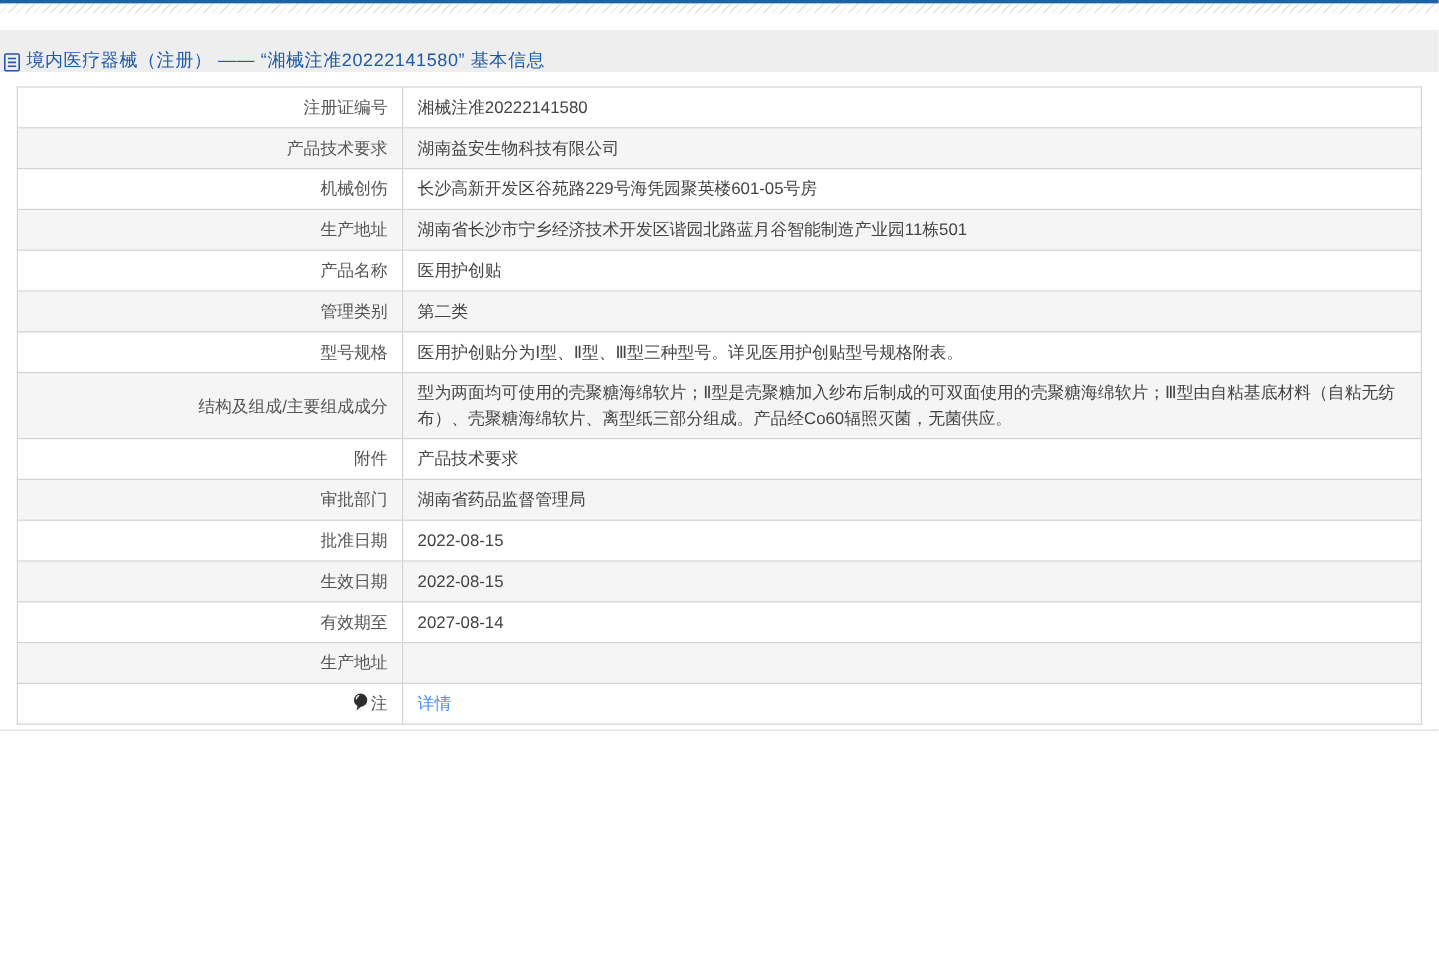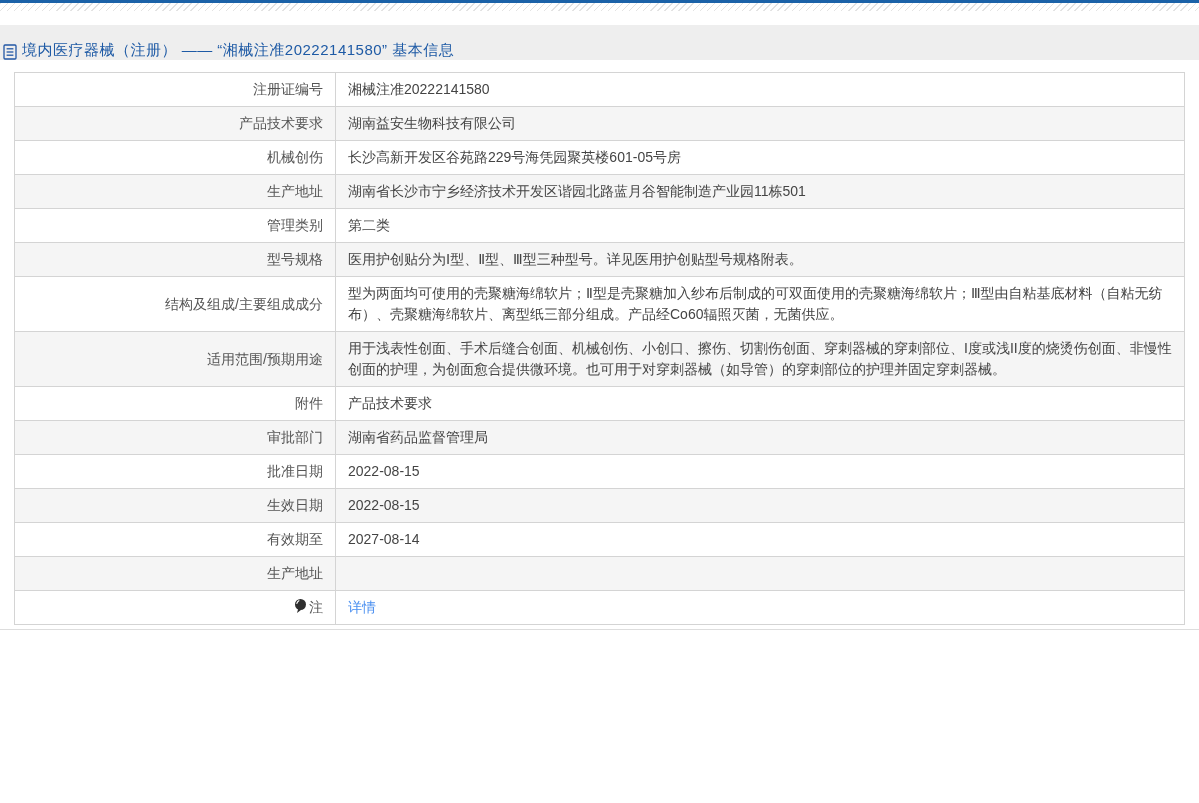--- a/index.html
+++ b/index.html
@@ -76,34 +76,34 @@
         </tr>
         <tr>
           <th>机械创伤</th>
           <td>长沙高新开发区谷苑路229号海凭园聚英楼601-05号房</td>
         </tr>
         <tr>
           <th>生产地址</th>
           <td>湖南省长沙市宁乡经济技术开发区谐园北路蓝月谷智能制造产业园11栋501</td>
         </tr>
         <tr>
+          <th>产品名称</th>
+          <td>医用护创贴</td>
+        </tr>
+        <tr>
           <th>管理类别</th>
           <td>第二类</td>
         </tr>
         <tr>
           <th>型号规格</th>
           <td>医用护创贴分为Ⅰ型、Ⅱ型、Ⅲ型三种型号。详见医用护创贴型号规格附表。</td>
         </tr>
         <tr>
           <th>结构及组成/主要组成成分</th>
           <td>型为两面均可使用的壳聚糖海绵软片；Ⅱ型是壳聚糖加入纱布后制成的可双面使用的壳聚糖海绵软片；Ⅲ型由自粘基底材料（自粘无纺布）、壳聚糖海绵软片、离型纸三部分组成。产品经Co60辐照灭菌，无菌供应。</td>
-        </tr>
-        <tr>
-          <th>适用范围/预期用途</th>
-          <td>用于浅表性创面、手术后缝合创面、机械创伤、小创口、擦伤、切割伤创面、穿刺器械的穿刺部位、I度或浅II度的烧烫伤创面、非慢性创面的护理，为创面愈合提供微环境。也可用于对穿刺器械（如导管）的穿刺部位的护理并固定穿刺器械。</td>
         </tr>
         <tr>
           <th>附件</th>
           <td>产品技术要求</td>
         </tr>
         <tr>
           <th>审批部门</th>
           <td>湖南省药品监督管理局</td>
         </tr>
         <tr>

